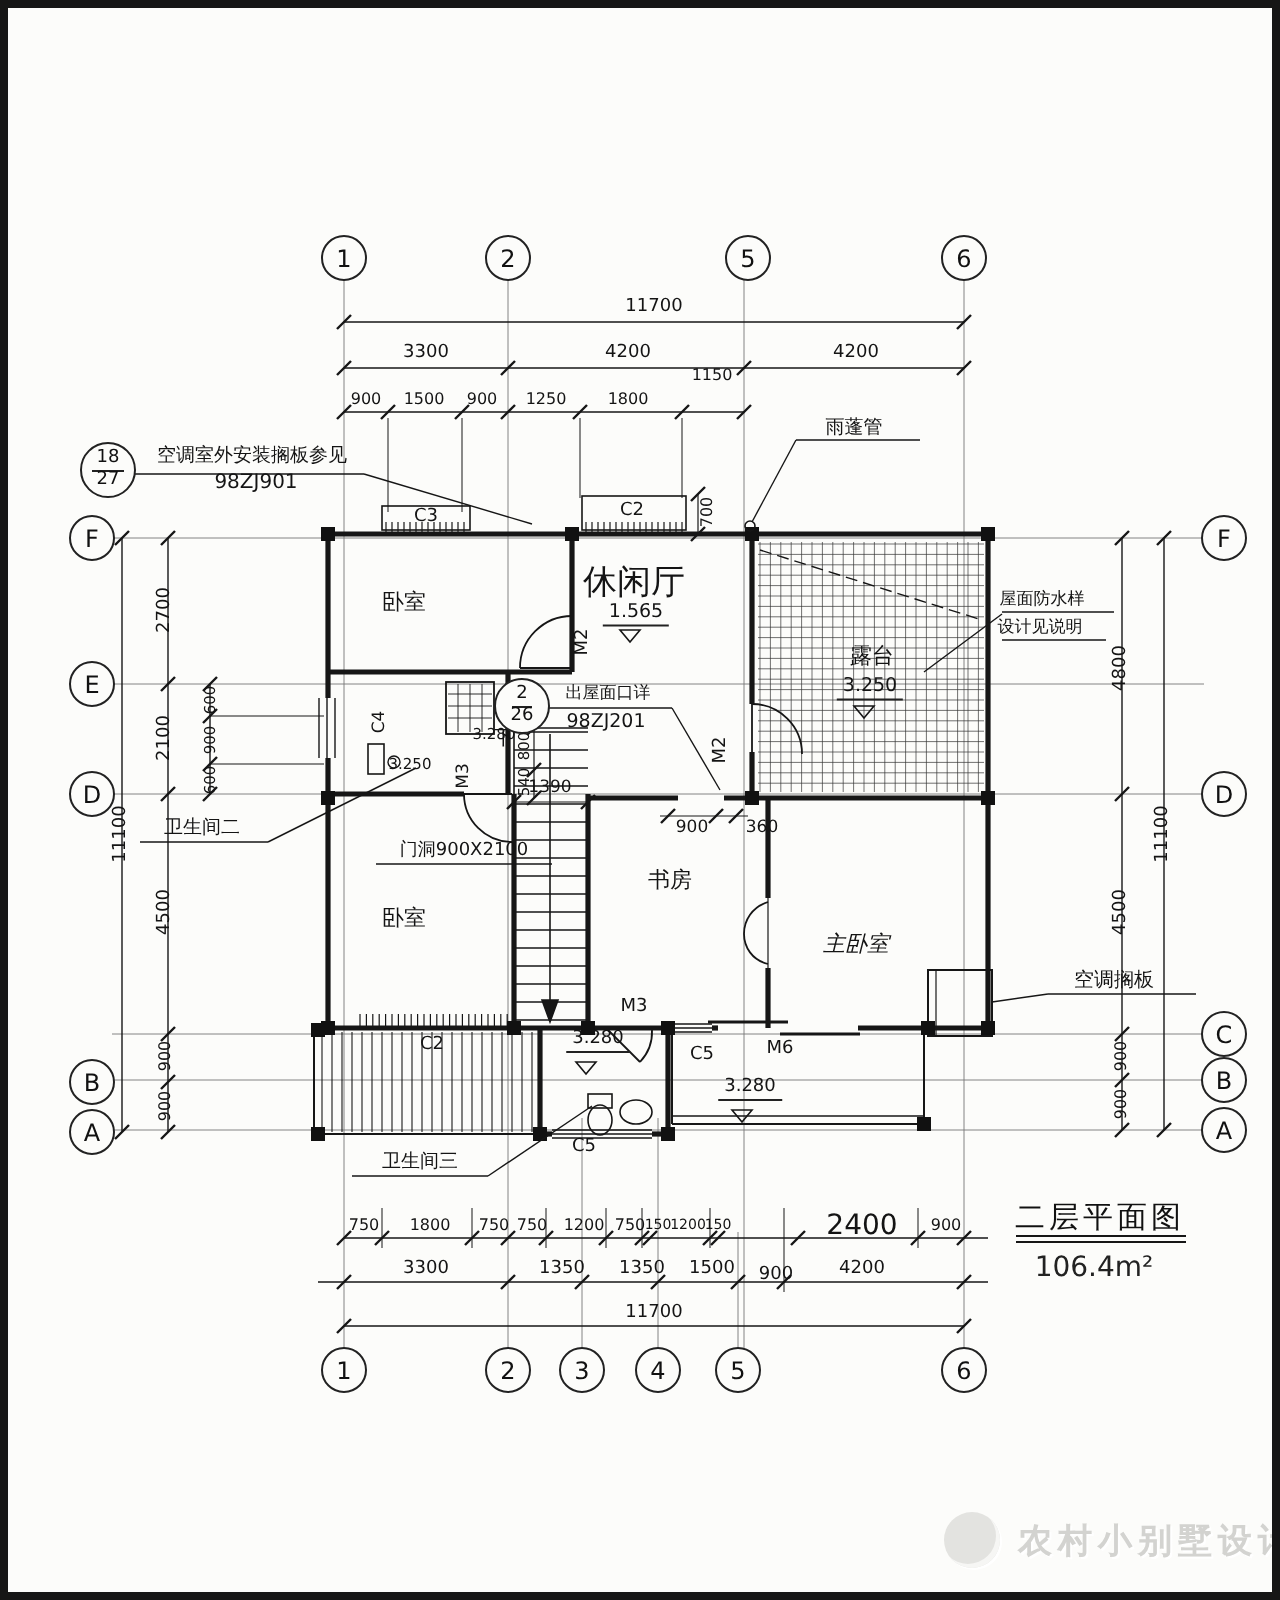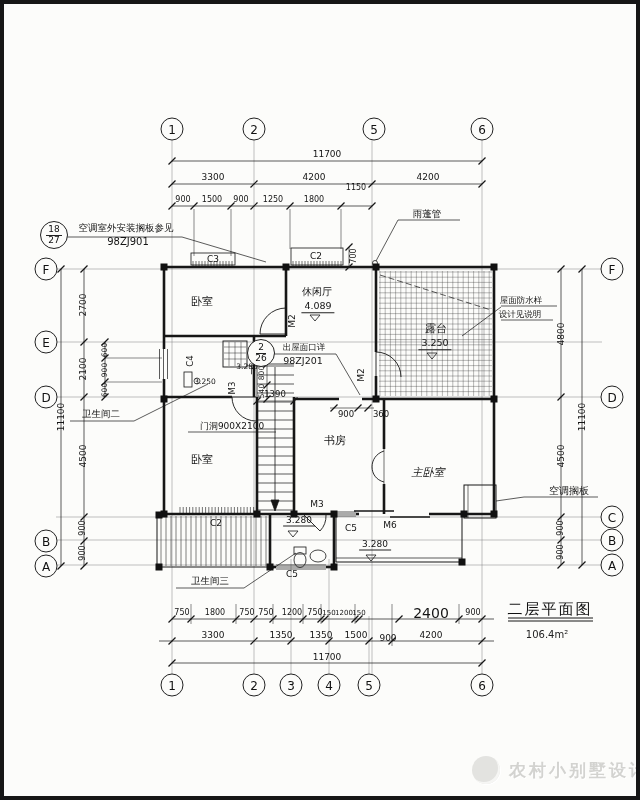--- a/index.html
+++ b/index.html
@@ -7,21 +7,21 @@
   svg{position:absolute;left:0;top:0;}
   #labels{position:absolute;left:0;top:0;width:100%;height:100%;}
   .lbl{position:absolute;transform:translate(-50%,-50%);white-space:nowrap;color:#141414;line-height:1;letter-spacing:0;}
   .lbl.rot{transform:translate(-50%,-50%) rotate(-90deg);}
   .lbl.ul{border-bottom:1px solid #222;padding:0 3px 1px 3px;}
   .bubble{position:absolute;transform:translate(-50%,-50%);width:21px;height:21px;border:1.3px solid #222;border-radius:50%;background:#fcfcfa;display:flex;align-items:center;justify-content:center;font-size:12px;color:#111;}
   .marker{position:absolute;transform:translate(-50%,-50%);width:26px;height:26px;border:1.2px solid #222;border-radius:50%;background:#fcfcfa;display:flex;flex-direction:column;align-items:center;justify-content:center;font-size:9px;color:#111;line-height:1.1;}
   .marker span{display:block;padding:0 2px;}
   .marker span:first-child{border-bottom:1px solid #222;}
   .titleblock{position:absolute;left:546px;top:605px;transform:translate(-50%,-50%);font-size:15px;letter-spacing:2px;color:#111;white-space:nowrap;}
-  .areablock{position:absolute;left:543px;top:630px;transform:translate(-50%,-50%);font-size:10px;color:#222;white-space:nowrap;}
+  .areablock{position:absolute;left:543px;top:630px;transform:translate(-50%,-50%);font-size:14px;color:#222;white-space:nowrap;}
   .watermark{position:absolute;left:468px;top:752px;display:flex;align-items:center;gap:9px;color:#d3d3d0;}
   .wm-logo{width:28px;height:28px;border-radius:50%;background:#e3e3e0;box-shadow:inset -2px -2px 0 #f6f6f4,1px 1px 0 #ffffff;}
   .wm-text{font-size:17px;font-weight:bold;letter-spacing:3px;text-shadow:1px 1px 0 #ffffff;white-space:nowrap;}
 </style>
 </head>
 <body>
 
 <div class="frame">
   <svg id="draw" width="640" height="800" viewBox="0 0 640 800">
       <line x1="168" y1="136" x2="168" y2="670" stroke="#777" stroke-width="0.45"></line>
@@ -413,42 +413,42 @@
       <div class="lbl rot" style="left: 101px; top: 366px; font-size: 7.5px;">900</div>
       <div class="lbl rot" style="left: 101px; top: 386px; font-size: 7.5px;">600</div>
       <div class="lbl" style="left: 97px; top: 410px; font-size: 9.5px;">卫生间二</div>
       <div class="lbl rot" style="left: 557px; top: 330px; font-size: 9px;">4800</div>
       <div class="lbl rot" style="left: 557px; top: 452px; font-size: 9px;">4500</div>
       <div class="lbl rot" style="left: 557px; top: 524px; font-size: 8px;">900</div>
       <div class="lbl rot" style="left: 557px; top: 548px; font-size: 8px;">900</div>
       <div class="lbl rot" style="left: 578px; top: 413px; font-size: 9px;">11100</div>
       <div class="lbl" style="left: 517px; top: 296px; font-size: 8.5px;">屋面防水样</div>
       <div class="lbl" style="left: 516px; top: 310px; font-size: 8.5px;">设计见说明</div>
-      <div class="lbl" style="left: 553px; top: 487px; font-size: 10px; margin-left: 12px;">空调搁板</div>
+      <div class="lbl" style="left: 553px; top: 487px; font-size: 10px;">空调搁板</div>
       <div class="lbl" style="left: 178px; top: 609px; font-size: 8px;">750</div>
       <div class="lbl" style="left: 211px; top: 609px; font-size: 8px;">1800</div>
       <div class="lbl" style="left: 243px; top: 609px; font-size: 8px;">750</div>
       <div class="lbl" style="left: 262px; top: 609px; font-size: 8px;">750</div>
       <div class="lbl" style="left: 288px; top: 609px; font-size: 8px;">1200</div>
       <div class="lbl" style="left: 311px; top: 609px; font-size: 8px;">750</div>
       <div class="lbl" style="left: 325px; top: 609px; font-size: 7px;">150</div>
       <div class="lbl" style="left: 340px; top: 609px; font-size: 7px;">1200</div>
       <div class="lbl" style="left: 355px; top: 609px; font-size: 7px;">150</div>
       <div class="lbl" style="left: 427px; top: 609px; font-size: 14px;">2400</div>
       <div class="lbl" style="left: 469px; top: 609px; font-size: 8px;">900</div>
       <div class="lbl" style="left: 209px; top: 631px; font-size: 9px;">3300</div>
       <div class="lbl" style="left: 277px; top: 631px; font-size: 9px;">1350</div>
       <div class="lbl" style="left: 317px; top: 631px; font-size: 9px;">1350</div>
       <div class="lbl" style="left: 352px; top: 631px; font-size: 9px;">1500</div>
       <div class="lbl" style="left: 384px; top: 634px; font-size: 9px;">900</div>
       <div class="lbl" style="left: 427px; top: 631px; font-size: 9px;">4200</div>
       <div class="lbl" style="left: 323px; top: 653px; font-size: 9px;">11700</div>
       <div class="lbl" style="left: 198px; top: 297px; font-size: 11px;">卧室</div>
-      <div class="lbl" style="left: 313px; top: 288px; font-size: 10px; text-align: right;">休闲厅</div>
-      <div class="lbl ul" style="left: 314px; top: 303px; font-size: 9.5px;">4.089</div>
+      <div class="lbl" style="left: 313px; top: 288px; font-size: 17px; text-align: right;">休闲厅</div>
+      <div class="lbl ul" style="left: 314px; top: 303px; font-size: 9.5px;">1.565</div>
       <div class="lbl rot" style="left: 288px; top: 317px; font-size: 9px;">M2</div>
       <div class="lbl" style="left: 300px; top: 343px; font-size: 8.5px;">出屋面口详</div>
       <div class="lbl" style="left: 299px; top: 357px; font-size: 9.5px;">98ZJ201</div>
       <div class="lbl" style="left: 432px; top: 324px; font-size: 11px;">露台</div>
       <div class="lbl ul" style="left: 431px; top: 340px; font-size: 9.5px;">3.250</div>
       <div class="lbl rot" style="left: 186px; top: 357px; font-size: 8.5px;">C4</div>
       <div class="lbl" style="left: 243px; top: 363px; font-size: 7.5px;">3.280</div>
       <div class="lbl" style="left: 201px; top: 378px; font-size: 7.5px;">3.250</div>
       <div class="lbl rot" style="left: 228px; top: 384px; font-size: 8.5px;">M3</div>
       <div class="lbl" style="left: 228px; top: 422px; font-size: 9px; text-align: center;">门洞900X2100</div>

